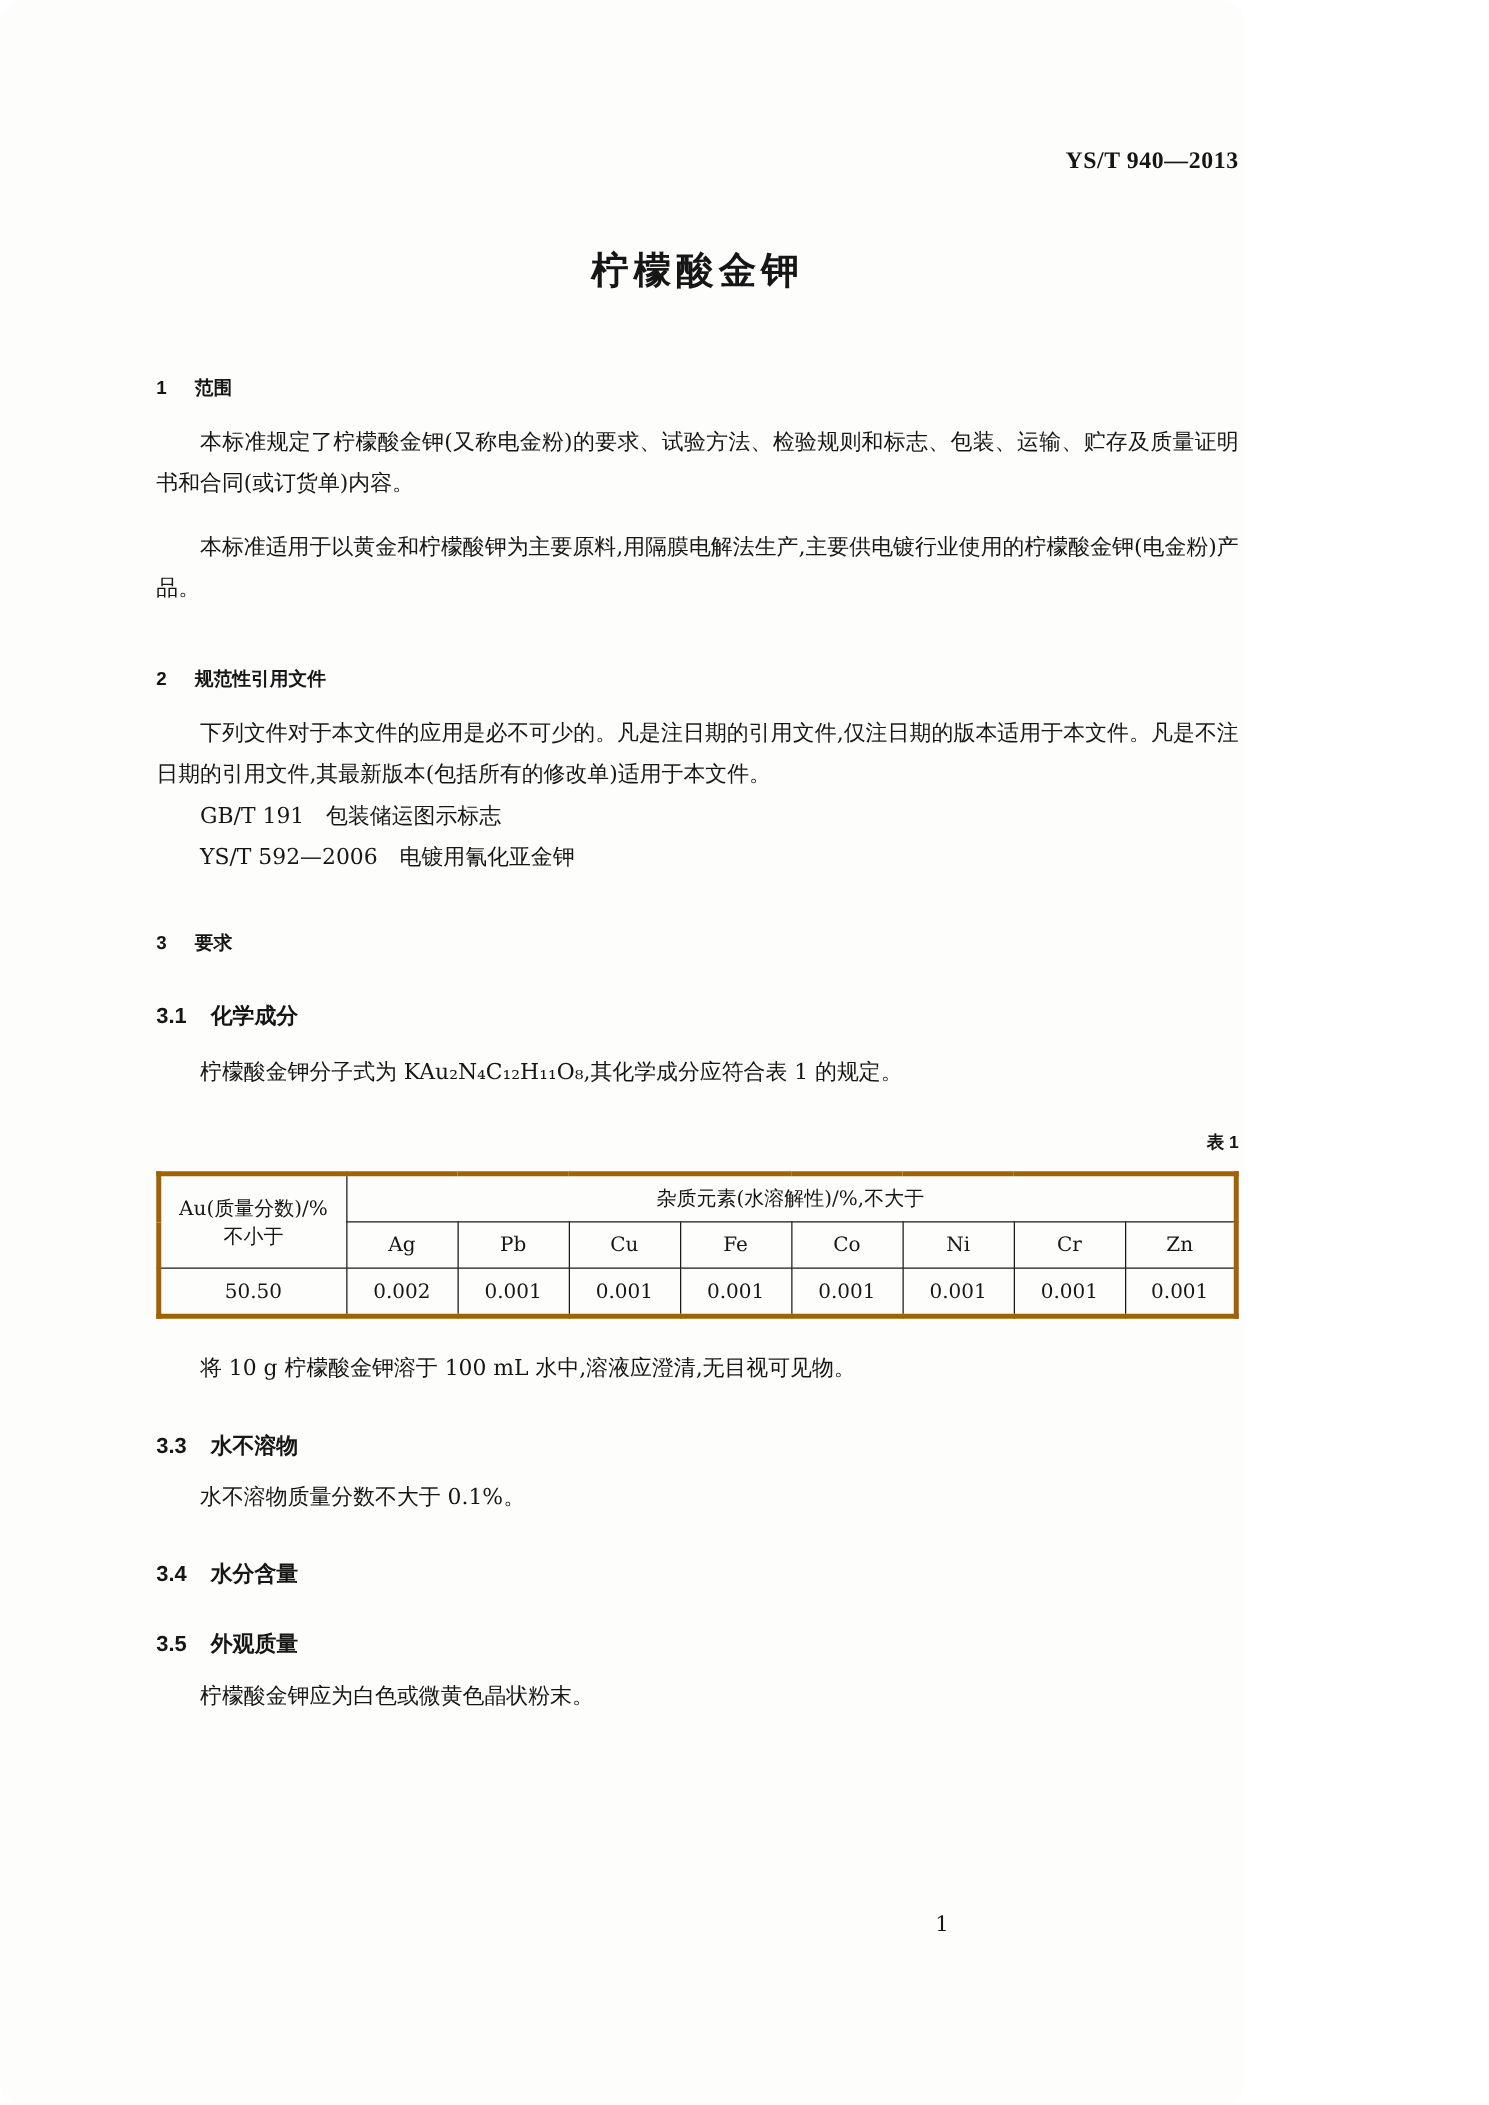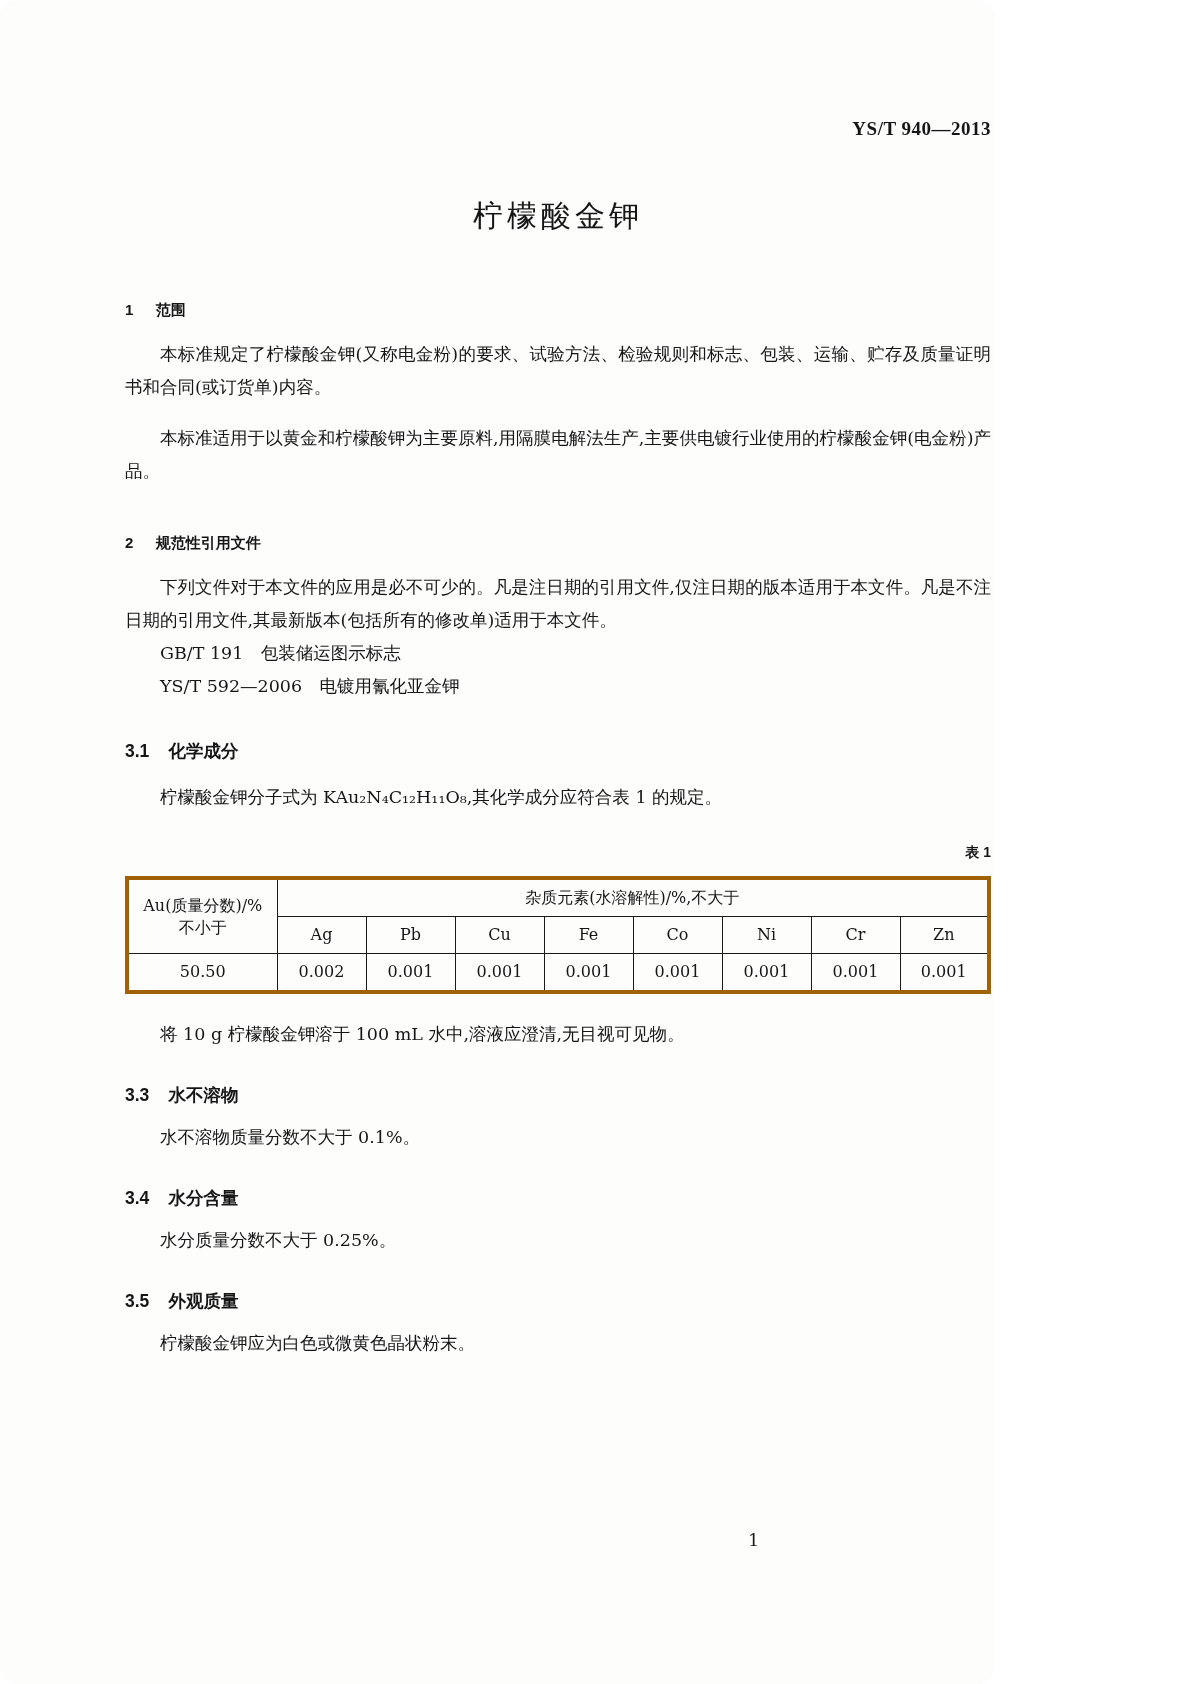--- a/index.html
+++ b/index.html
@@ -13,21 +13,21 @@
   .content { position: absolute; left: 125px; top: 0; width: 866px; }
 
   .doc-code {
     margin-top: 118px; text-align: right;
     font-family: "Liberation Serif", serif;
     font-size: 19px; font-weight: bold; letter-spacing: 0.5px;
   }
   .title {
     margin: 56px 0 0; text-align: center;
     font-family: "Liberation Sans", "DejaVu Sans", sans-serif;
-    font-size: 30px; font-weight: normal; letter-spacing: 4px;
+    font-size: 30px; font-weight: bold; letter-spacing: 4px;
   }
 
   .h-sec {
     margin: 64px 0 0;
     font-family: Liberation Sans, sans-serif;
     font-size: 15px; font-weight: bold;
   }
   .h-sec .num { display: inline-block; margin-right: 1.5em; }
   .h-sub {
     margin: 36px 0 0;
@@ -81,20 +81,23 @@
     <p class="body">本标准规定了柠檬酸金钾(又称电金粉)的要求、试验方法、检验规则和标志、包装、运输、贮存及质量证明书和合同(或订货单)内容。</p>
     <p class="body">本标准适用于以黄金和柠檬酸钾为主要原料,用隔膜电解法生产,主要供电镀行业使用的柠檬酸金钾(电金粉)产品。</p>
 
     <div class="h-sec" style="margin-top:46px;">
       <span class="num">2</span><span>规范性引用文件</span>
     </div>
     <p class="body">下列文件对于本文件的应用是必不可少的。凡是注日期的引用文件,仅注日期的版本适用于本文件。凡是不注日期的引用文件,其最新版本(包括所有的修改单)适用于本文件。</p>
     <p class="ref">GB/T 191　包装储运图示标志</p>
     <p class="ref">YS/T 592—2006　电镀用氰化亚金钾</p>
 
+    <div class="h-sec" style="margin-top:42px;">
+      <span class="num">3</span><span>要求</span>
+    </div>
 
     <div class="h-sub">
       <span class="num">3.1</span><span>化学成分</span>
     </div>
     <p class="body">柠檬酸金钾分子式为 KAu₂N₄C₁₂H₁₁O₈,其化学成分应符合表 1 的规定。</p>
 
     <div class="table-caption">表 1</div>
     <table class="tbl">
       <colgroup>
         <col class="c-au">
@@ -142,21 +145,20 @@
     <p class="body" style="margin-top:24px;">将 10 g 柠檬酸金钾溶于 100 mL 水中,溶液应澄清,无目视可见物。</p>
 
     <div class="h-sub" style="margin-top:32px;">
       <span class="num">3.3</span><span>水不溶物</span>
     </div>
     <p class="body" style="margin-top:14px;">水不溶物质量分数不大于 0.1%。</p>
 
     <div class="h-sub" style="margin-top:32px;">
       <span class="num">3.4</span><span>水分含量</span>
     </div>
-    <p class="body" style="margin-top:14px;">水分质量分数不大于 0.25%。</p>
 
     <div class="h-sub" style="margin-top:32px;">
       <span class="num">3.5</span><span>外观质量</span>
     </div>
     <p class="body" style="margin-top:14px;">柠檬酸金钾应为白色或微黄色晶状粉末。</p>
 
   </div>
 
   <div class="page-number">1</div>
 </div>

